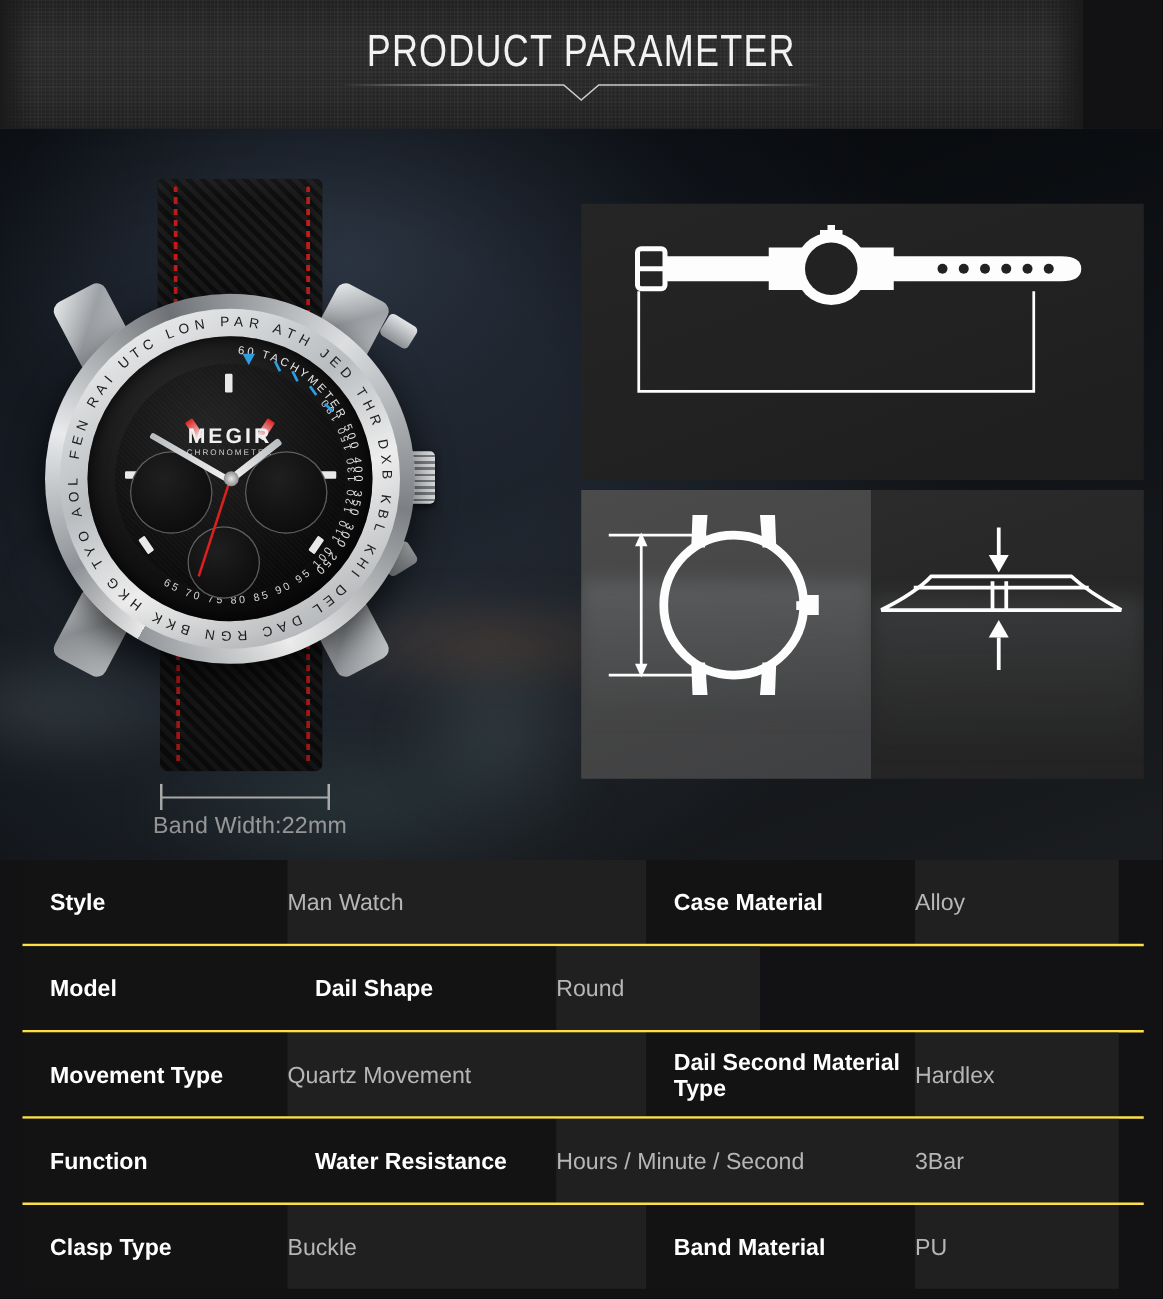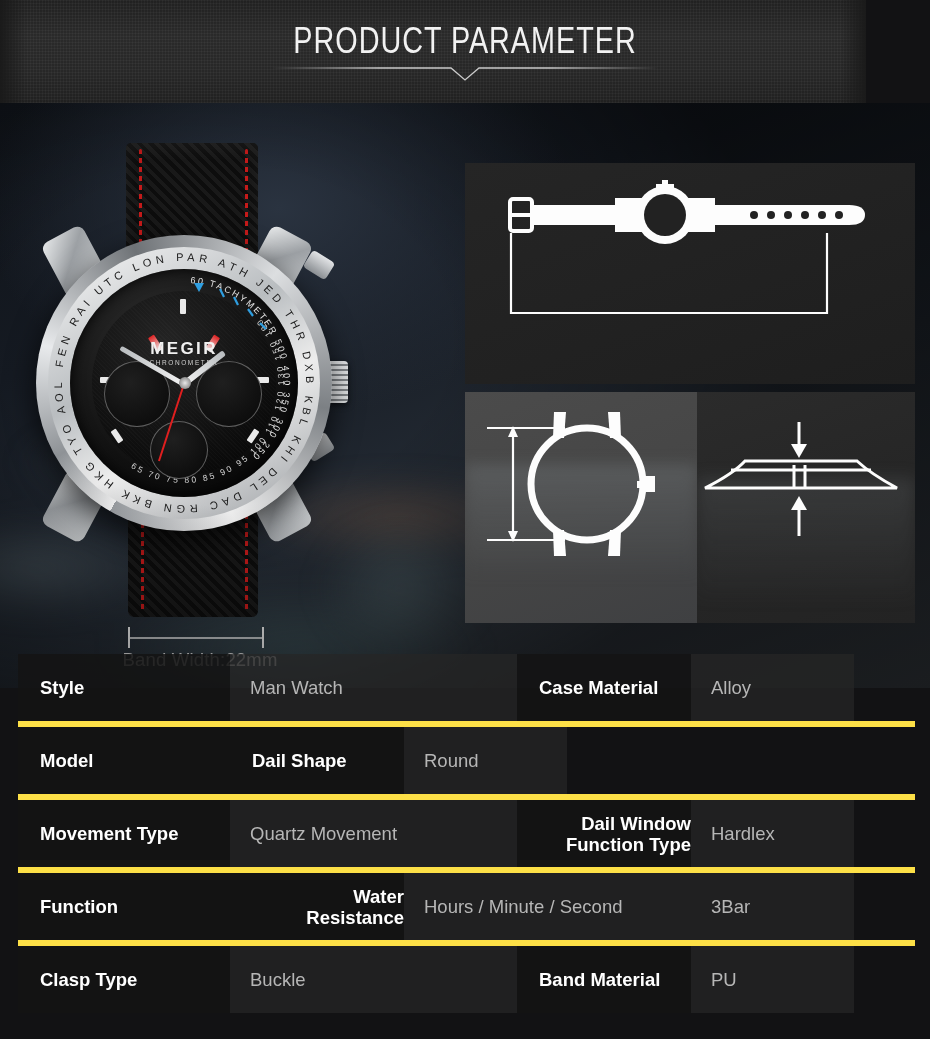--- a/index.html
+++ b/index.html
@@ -239,51 +239,50 @@
   }
   .panel-thick-haze {
     position: absolute; left: 0; top: 86px; width: 218px; height: 120px;
     background: linear-gradient(180deg, rgba(120,126,130,0.22) 0%, rgba(60,64,68,0.06) 100%);
     filter: blur(8px);
   }
 
   
   .spec {
     position: absolute;
-    left: 18px; top: 654px;
+    left: 18px; top: 688px;
     width: 897px; height: 340px;
   }
   .spec-row {
     position: relative;
     display: flex;
     height: 67px;
-    border-top: 6px solid #fde047;
+    border-top: 2px solid #fde047;
   }
   .spec-row:first-child { border-top: none; }
   .spec-cell {
     display: flex; align-items: center;
     box-sizing: border-box;
   }
   .lbl {
     background: rgba(20,20,20,0.86);
     color: #ffffff;
     font-weight: 700;
     font-size: 18.5px;
     line-height: 21px;
     padding-left: 22px;
   }
   .val {
     background: rgba(38,38,38,0.74);
     color: #b6b6b6;
     font-size: 18.5px;
-    padding-left: 20px;
   }
   .c1 { width: 212px; }
   .c2 { width: 287px; }
-  .c3 { width: 174px; text-align: right; }
+  .c3 { width: 215px; }
   .c4 { width: 163px; }
 </style>
 </head>
 <body>
 
 <div id="page">
 
   <div class="header">
     <div class="header-edge-l"></div>
     <div class="header-edge-r"></div>
@@ -472,21 +471,21 @@
 
     <div class="spec-row">
       <div class="spec-cell lbl c1">Model</div>
       <div class="spec-cell lbl c3">Dail Shape</div>
       <div class="spec-cell val c4">Round</div>
     </div>
 
     <div class="spec-row">
       <div class="spec-cell lbl c1" style="line-height:21px;">Movement Type</div>
       <div class="spec-cell val c2">Quartz Movement</div>
-      <div class="spec-cell lbl c3" style="line-height:21px;">Dail Window Function Type</div>
+      <div class="spec-cell lbl c3" style="line-height:21px;">Dail Second Material Type</div>
       <div class="spec-cell val c4">Hardlex</div>
     </div>
 
     <div class="spec-row">
       <div class="spec-cell lbl c1">Function</div>
       <div class="spec-cell lbl c3" style="line-height:21px;">Water Resistance</div>
       <div class="spec-cell val c2">Hours / Minute / Second</div>
       <div class="spec-cell val c4">3Bar</div>
     </div>
 

